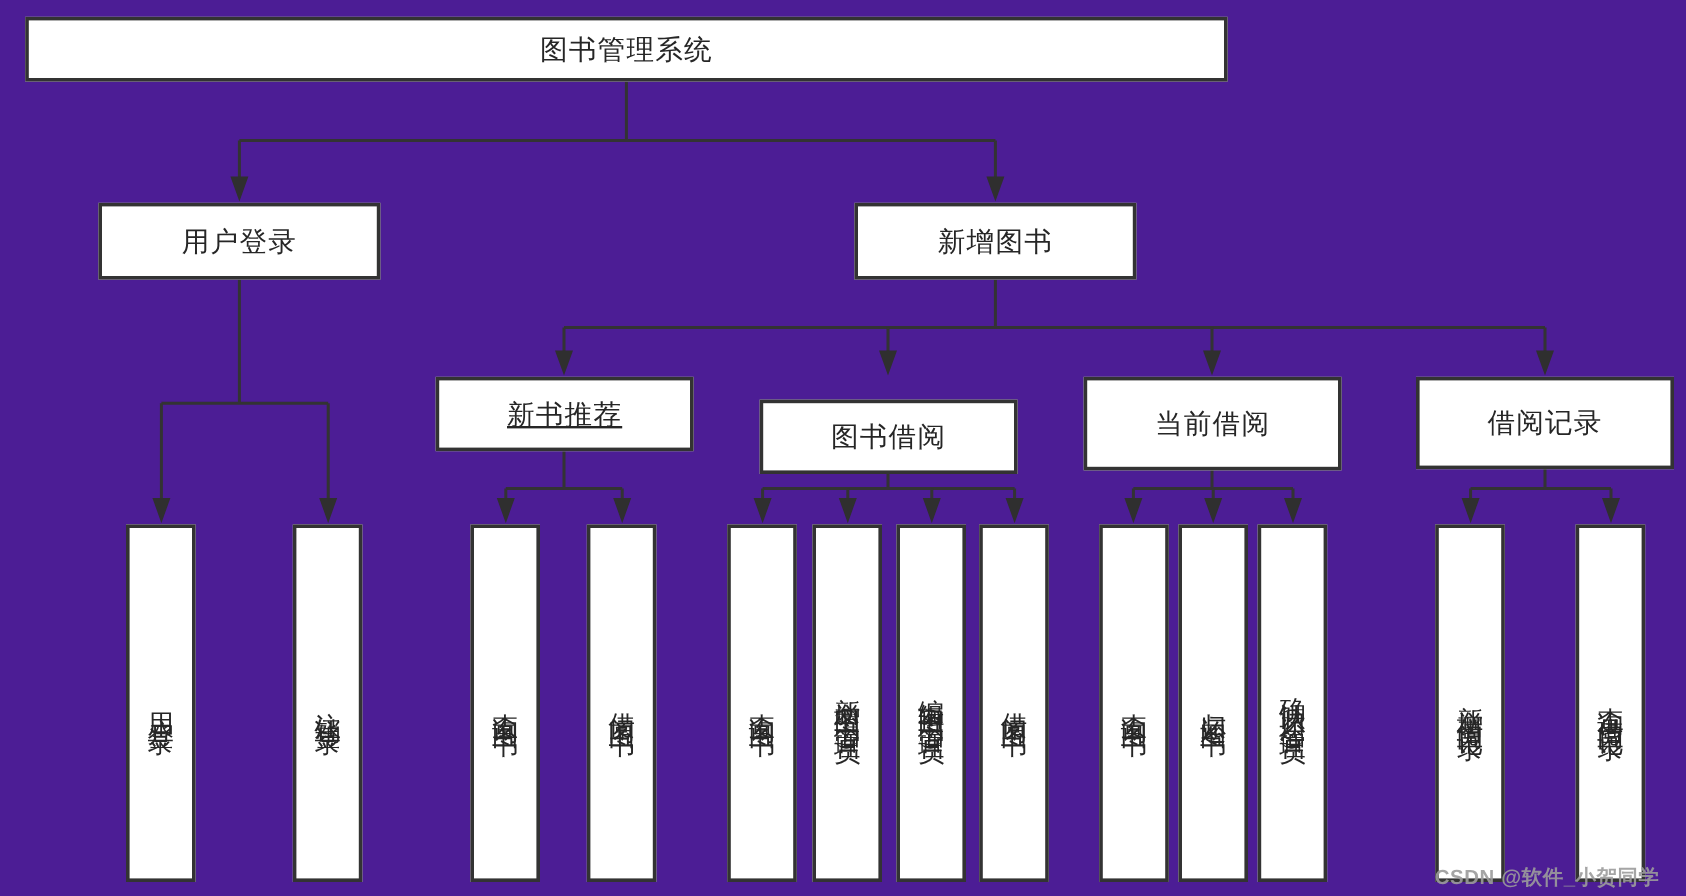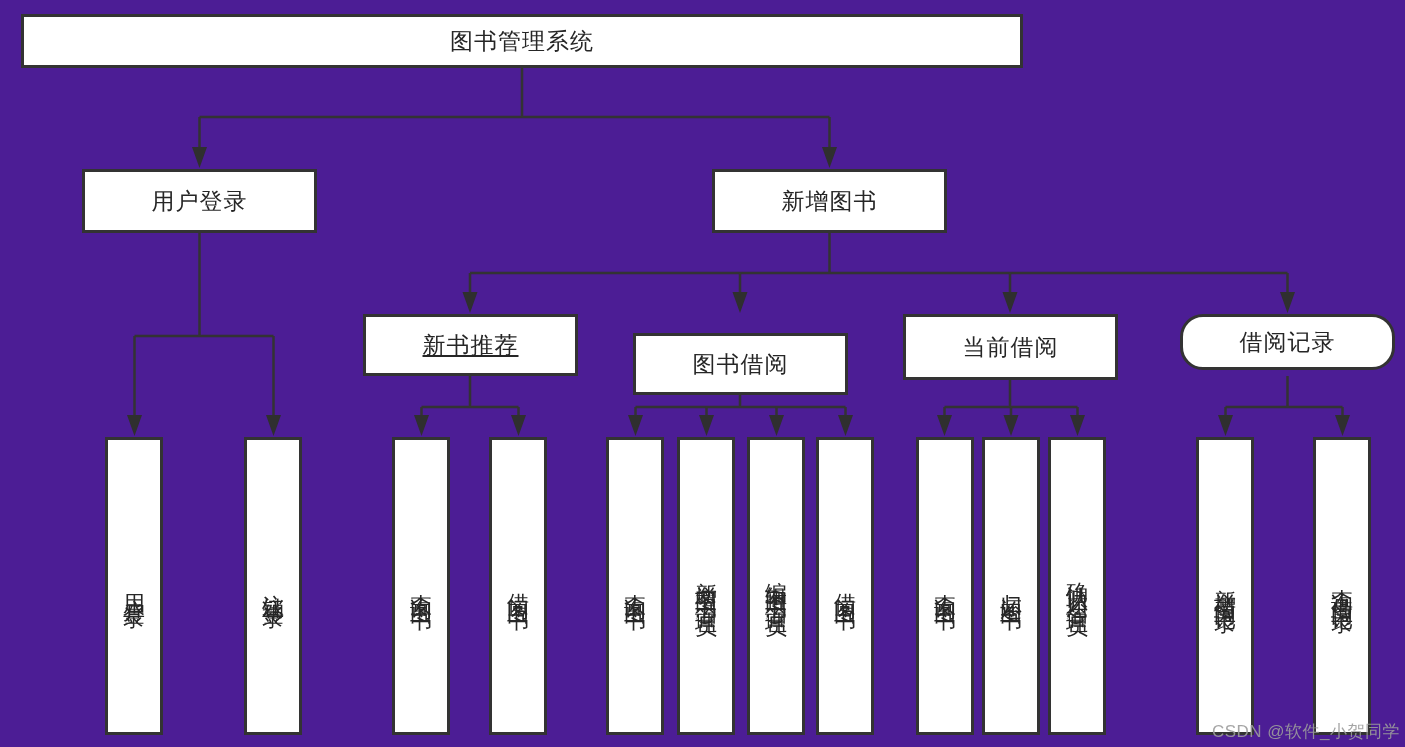--- a/index.html
+++ b/index.html
@@ -38,46 +38,47 @@
     text-orientation: mixed;
     letter-spacing: 5px;
     line-height: 1;
   }
   
   .n-root      { left: 21px;   top: 14px;  width: 1002px; height: 54px; }
   .n-login     { left: 82px;   top: 169px; width: 235px;  height: 64px; }
   .n-mgmt      { left: 712px;  top: 169px; width: 235px;  height: 64px; }
   .n-newbooks  { left: 363px;  top: 314px; width: 215px;  height: 62px; text-decoration: underline; }
   .n-borrowing { left: 633px;  top: 314px; width: 215px;  height: 62px; margin-top: 19px; }
-  .n-current   { left: 903px;  top: 314px; width: 215px;  height: 66px; }
-  .n-records   { left: 1180px; top: 314px; width: 215px;  height: 56px; border-radius: 23px; }
+  .n-current   { left: 903px;  top: 314px; width: 215px;  height: 78px; }
+  .n-records   { left: 1180px; top: 314px; width: 215px;  height: 77px; }
   
   .leaf { top: 437px; width: 58px; height: 298px; }
   .l1  { left: 105px; }
   .l2  { left: 244px; }
   .l3  { left: 392px; }
   .l4  { left: 489px; }
   .l5  { left: 606px; }
   .l6  { left: 677px; }
   .l7  { left: 747px; }
   .l8  { left: 816px; }
   .l9  { left: 916px; }
   .l10 { left: 982px; }
   .l11 { left: 1048px; }
   .l12 { left: 1196px; }
   .l13 { left: 1313px; }
   #watermark {
     position: absolute;
-    right: 5px;
+    right: 22px;
     bottom: 4px;
     font-size: 17px;
     color: #9c9c9c;
     opacity: 0.9;
     white-space: nowrap;
     letter-spacing: 0.5px;
+    font-weight: bold;
   }
 </style>
 </head>
 <body>
 
 <div id="stage">
 
   <svg id="connectors" viewBox="0 0 1405 747" xmlns="http://www.w3.org/2000/svg" aria-hidden="true">
 
     <path fill="none" stroke="#333333" stroke-width="2.5" d="M522,68 V117 M199.5,117 H829.5

